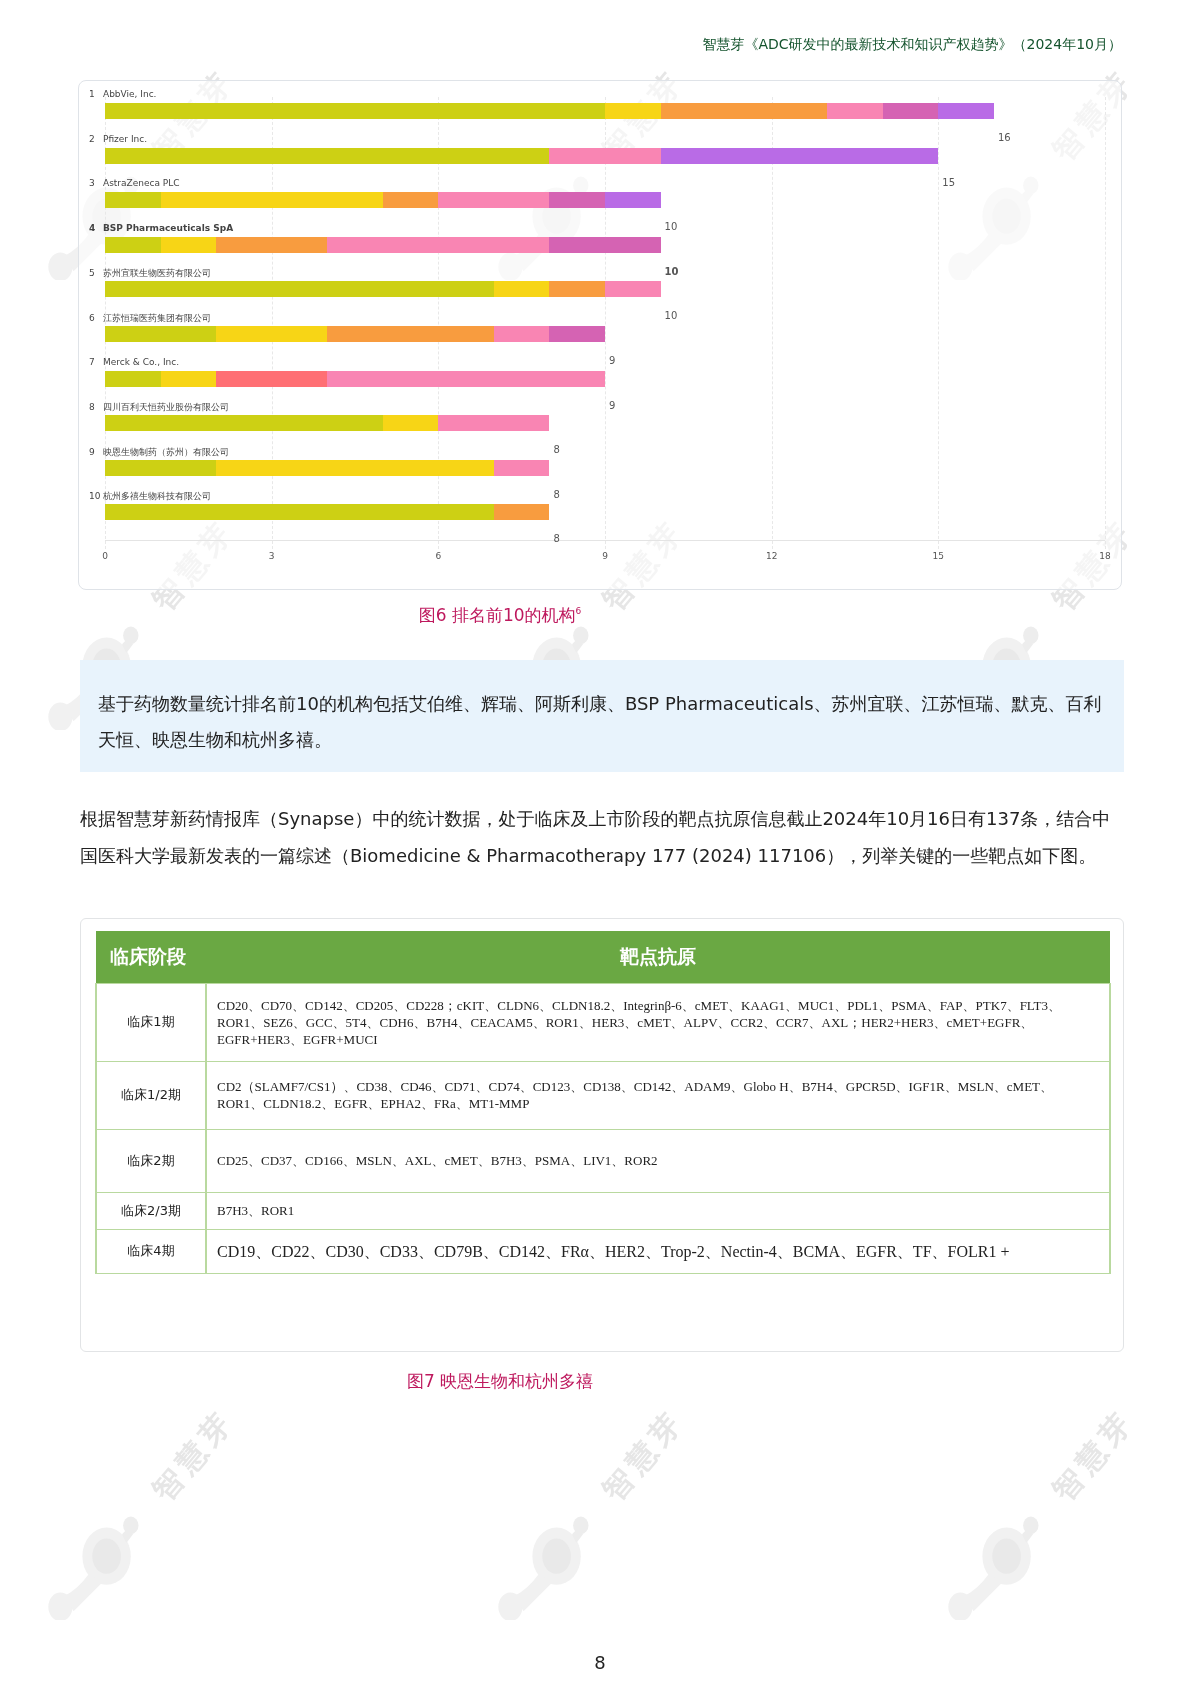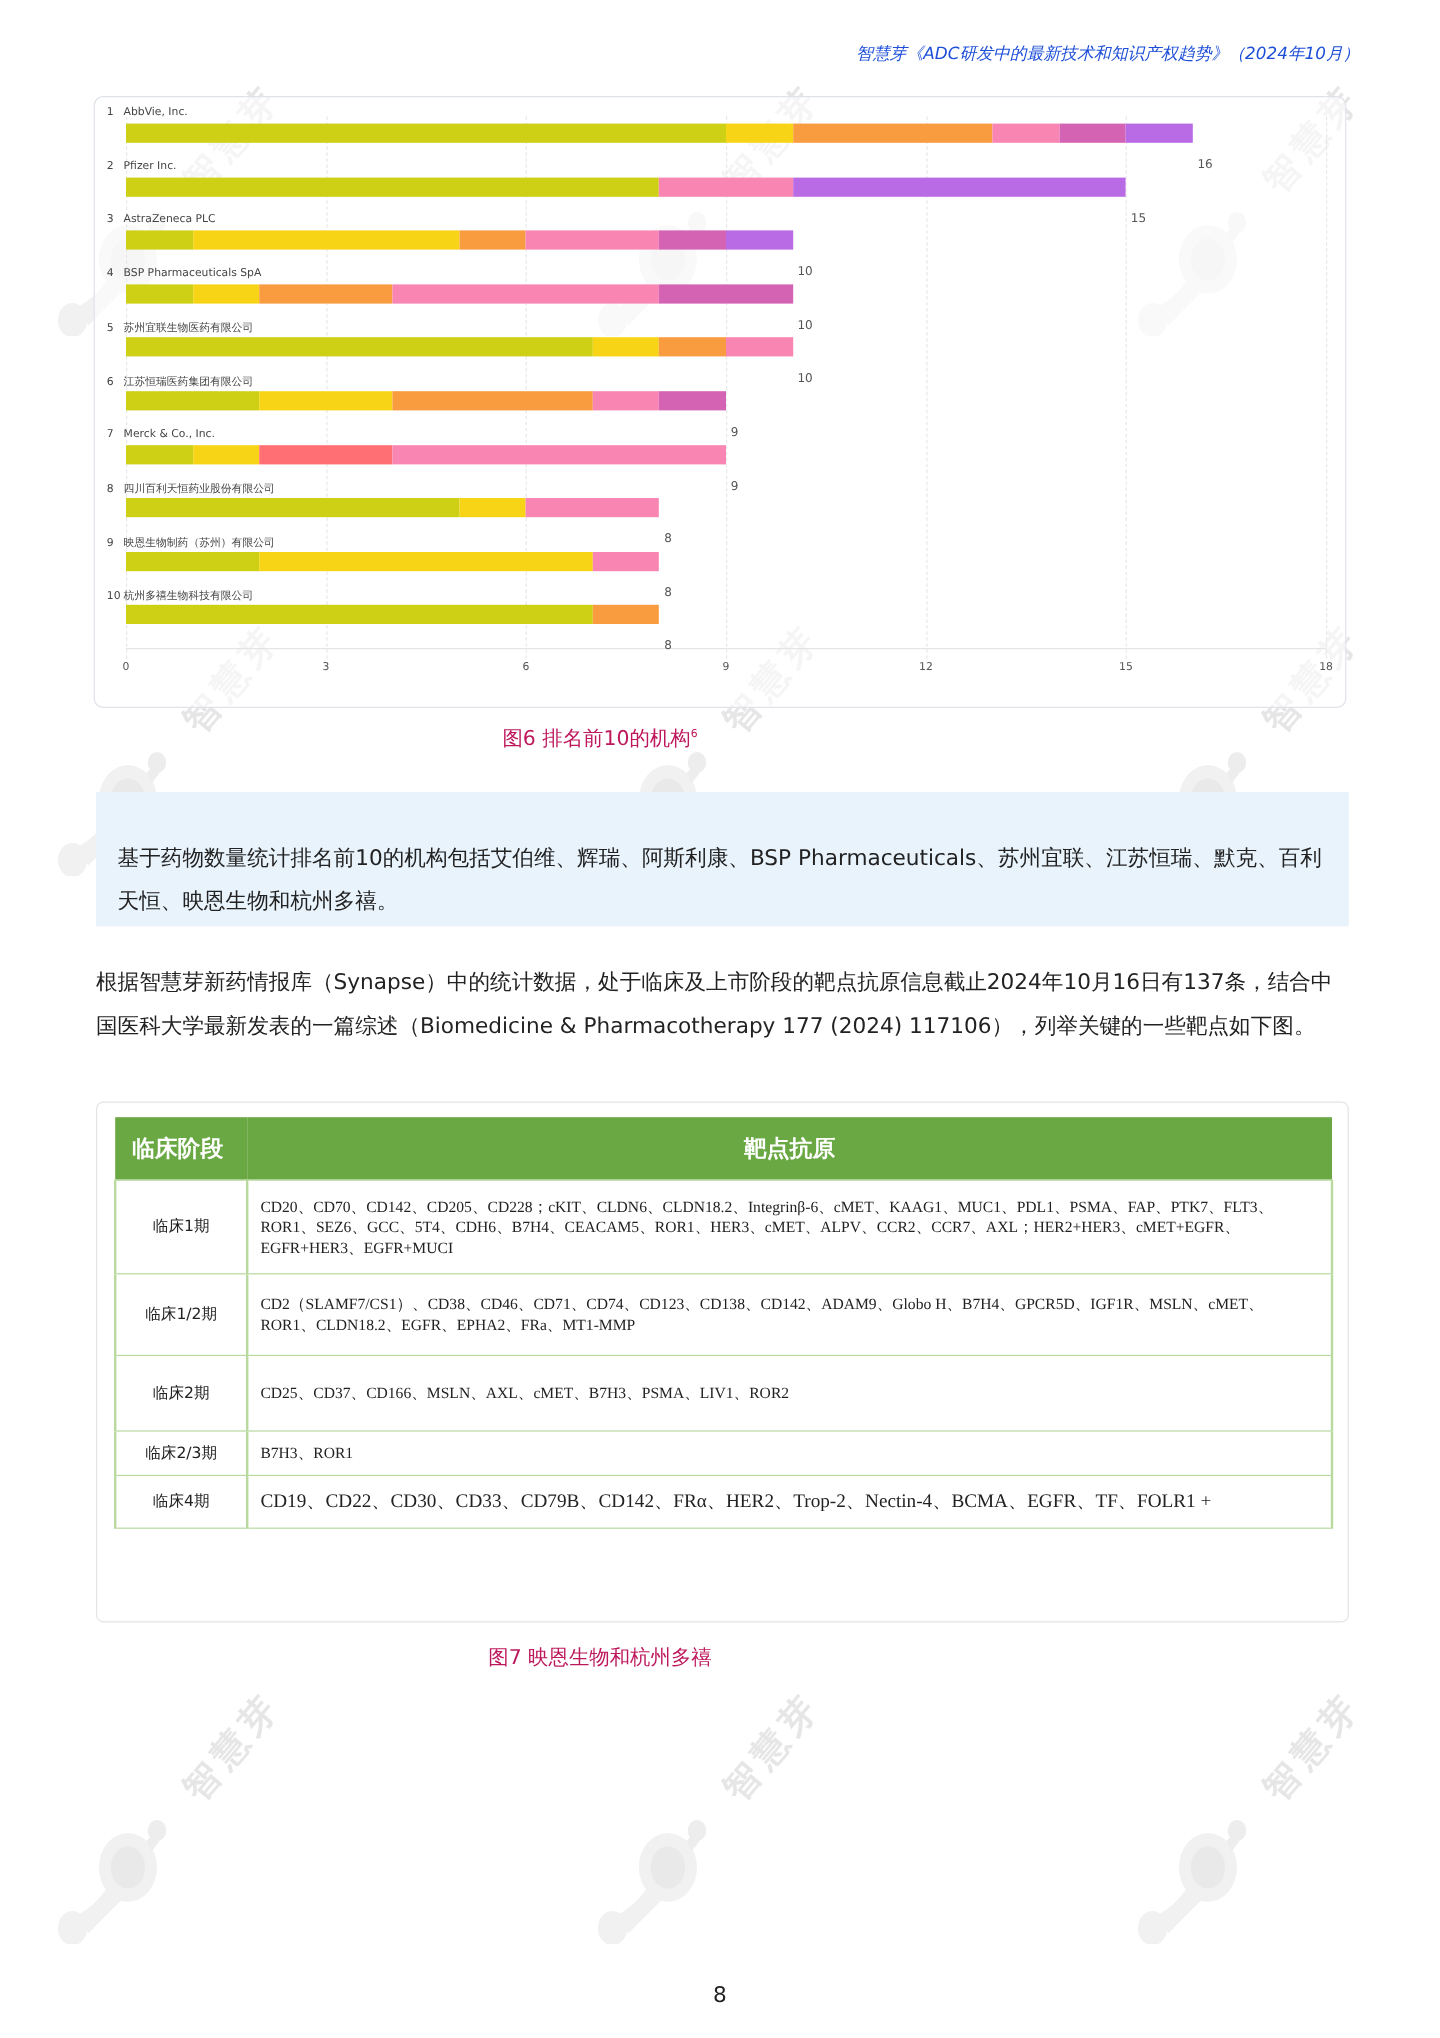--- a/index.html
+++ b/index.html
@@ -3,39 +3,39 @@
 <meta charset="utf-8">
 <style>
   * { box-sizing: border-box; margin: 0; padding: 0; }
   html, body { width: 1200px; height: 1698px; background: #ffffff; overflow: hidden; }
   body { position: relative; font-family: "DejaVu Sans", "Liberation Sans", sans-serif; color: #222; }
 
   .watermarks { position: absolute; inset: 0; pointer-events: none; z-index: 0; }
   .wm-text { position: absolute; color: #e6e6e6; font-size: 30px; font-weight: bold; transform: rotate(-50deg); letter-spacing: 6px; white-space: nowrap; }
   .wm-logo { position: absolute; width: 110px; height: 110px; }
 
-  .header-title { position: absolute; top: 36px; right: 67px; font-size: 14px; color: #1d4ed8; z-index: 2; font-style: italic; }
+  .header-title { position: absolute; top: 36px; right: 78px; font-size: 14px; color: #14532d; z-index: 2; }
 
   .chart-card { position: absolute; left: 78px; top: 80px; width: 1044px; height: 510px; border: 1px solid #dfe3e8; border-radius: 8px; background: rgba(255,255,255,0.6); z-index: 2; }
   .plot { position: absolute; left: 26px; top: 8px; width: 1000px; height: 452px; }
   .gridline { position: absolute; top: 8px; bottom: 0; border-left: 1px dashed #e8e8e8; }
   .axis-line { position: absolute; left: 0; right: 0; bottom: 0; border-top: 1px solid #e4e4e4; }
   .row { position: absolute; left: 0; height: 44px; }
   .row-label { position: absolute; left: -16px; top: 0; font-size: 9px; color: #444; white-space: nowrap; }
   .row-label .rank { display: inline-block; width: 14px; text-align: left; }
   .bar { position: absolute; left: 0; top: 14px; height: 16px; display: flex; }
   .seg { height: 100%; }
   .total { position: absolute; top: 15px; font-size: 10px; color: #555; margin-top: 28px; }
   .tick { position: absolute; top: 462px; font-size: 9px; color: #555; transform: translateX(-50%); }
   .x-title { position: absolute; top: 481px; left: 0; width: 100%; text-align: center; font-size: 9px; color: #555; }
 
   .caption { position: absolute; left: 0; width: 1000px; text-align: center; font-size: 17px; color: #be185d; z-index: 2; }
   .caption sup { font-size: 9px; }
 
-  .highlight-box { position: absolute; left: 80px; top: 660px; width: 1044px; height: 112px; background: #e8f3fc; z-index: 2; padding: 38px 18px; }
+  .highlight-box { position: absolute; left: 80px; top: 660px; width: 1044px; height: 112px; background: #e8f3fc; z-index: 2; padding: 26px 18px; }
   .highlight-box p { font-size: 18px; line-height: 36px; color: #222; }
 
   .body-para { position: absolute; left: 80px; top: 800px; width: 1045px; font-size: 18px; line-height: 37px; color: #222; z-index: 2; }
 
   .table-card { position: absolute; left: 80px; top: 918px; width: 1044px; height: 434px; border: 1px solid #e2e4e6; border-radius: 6px; background: #fff; z-index: 2; }
   table { position: absolute; left: 14px; top: 12px; width: 1016px; border-collapse: collapse; font-family: "Liberation Serif", "DejaVu Serif", serif; }
   th { background: #6aa843; color: #fff; font-family: "DejaVu Sans", sans-serif; font-size: 19px; font-weight: bold; height: 52px; }
   th.stage-h { text-align: left; padding-left: 14px; width: 110px; }
   th.ag-h { text-align: center; }
   td { border: 1px solid #b9d99f; border-left: 2px solid #b9d99f; border-right: 2px solid #b9d99f; padding: 6px 10px; vertical-align: middle; color: #222; }
@@ -177,21 +177,21 @@
         <div class="bar">
           <div class="seg" style="width: 55.5556px; background: rgb(205, 208, 20);"></div>
           <div class="seg" style="width: 222.222px; background: rgb(247, 213, 22);"></div>
           <div class="seg" style="width: 55.5556px; background: rgb(248, 156, 63);"></div>
           <div class="seg" style="width: 111.111px; background: rgb(249, 133, 179);"></div>
           <div class="seg" style="width: 55.5556px; background: rgb(213, 99, 179);"></div>
           <div class="seg" style="width: 55.5556px; background: rgb(185, 107, 230);"></div>
         </div>
         <div class="total" style="left: 559.556px;">10</div>
       </div>
-      <div class="row" style="top: 133.8px; width: 1000px;">
+      <div class="row" style="top: 133.8px; width: 1000px; font-weight: bold;">
         <div class="row-label"><span class="rank">4</span><span>BSP Pharmaceuticals SpA</span></div>
         <div class="bar">
           <div class="seg" style="width: 55.5556px; background: rgb(205, 208, 20);"></div>
           <div class="seg" style="width: 55.5556px; background: rgb(247, 213, 22);"></div>
           <div class="seg" style="width: 111.111px; background: rgb(248, 156, 63);"></div>
           <div class="seg" style="width: 222.222px; background: rgb(249, 133, 179);"></div>
           <div class="seg" style="width: 111.111px; background: rgb(213, 99, 179);"></div>
         </div>
         <div class="total" style="left: 559.556px;">10</div>
       </div>

